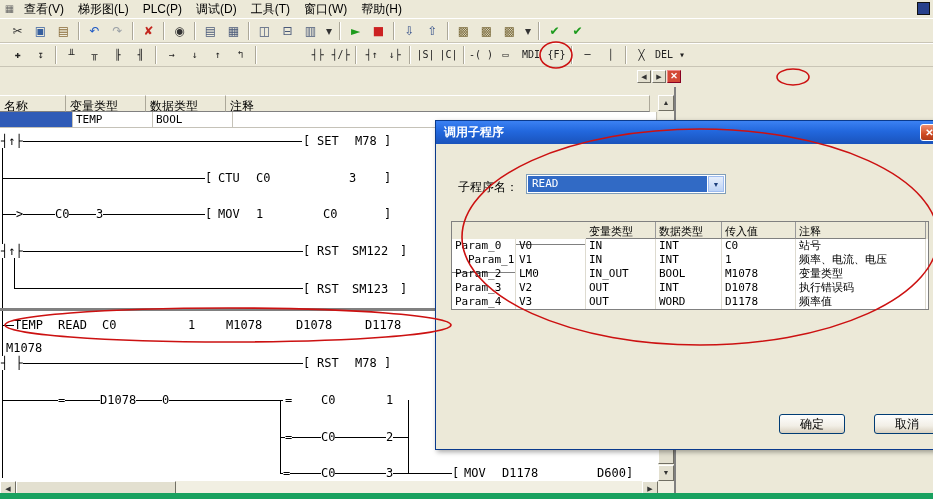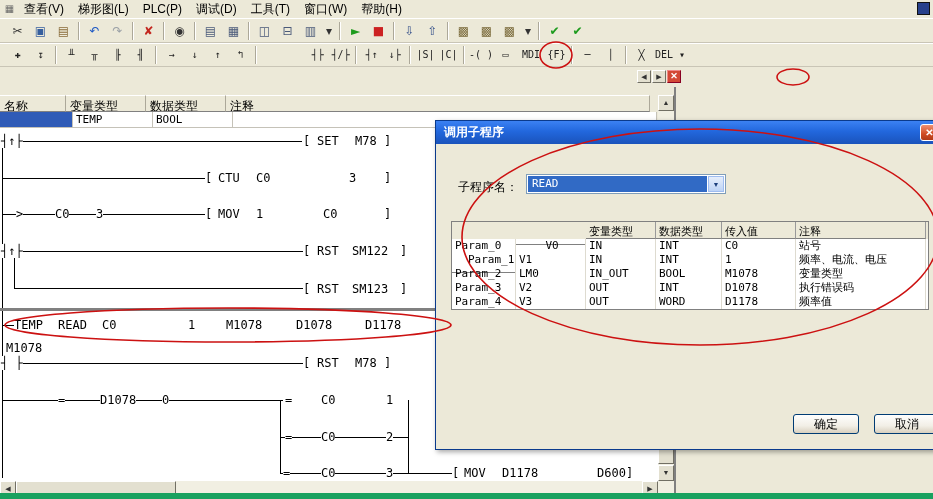--- a/index.html
+++ b/index.html
@@ -58,21 +58,21 @@
   .dlg-label { position:absolute; left:22px; top:58px; font-size:12px; color:#000; }
   .combo { position:absolute; left:90px; top:53px; width:200px; height:20px; background:#fff; border:1px solid #7f9db9; }
   .combo-value { position:absolute; left:1px; top:1px; right:18px; bottom:1px; background:#316ac5; color:#fff; font-family:"DejaVu Sans Mono",monospace; font-size:11px; line-height:16px; padding-left:4px; }
   .combo-btn { position:absolute; right:1px; top:1px; width:16px; height:16px; background:linear-gradient(180deg,#e6eefb,#bdd3f5); border:1px solid #9ebcf0; font-size:7px; color:#1c3f7c; text-align:center; line-height:13px; padding:0; }
   .dlg-table { position:absolute; left:15px; top:100px; width:478px; background:#fff; border:1px solid #808080; }
   .dt-head { display:flex; height:17px; background:#ece9d8; }
   .dt-hcell { border-right:1px solid #999; border-bottom:1px solid #808080; font-size:11px; padding:2px 0 0 3px; overflow:hidden; white-space:nowrap; }
   .dt-row { display:flex; height:14px; }
   .dt-cell { border-right:1px solid #dedbd0; font-family:"DejaVu Sans Mono","Liberation Sans",sans-serif; font-size:11px; line-height:13px; padding-left:3px; overflow:hidden; white-space:nowrap; color:#000; }
   .dlg-btn { position:absolute; width:66px; height:20px; border:1px solid #003c74; border-radius:3px; background:linear-gradient(180deg,#fefefe,#f2efe6 60%,#d8d0bf); font-size:12px; text-align:center; line-height:17px; padding:0; }
-  #btn-ok { left:357px; top:293px;font-family:Liberation Serif, serif; }
+  #btn-ok { left:343px; top:293px;font-family:Liberation Serif, serif; }
   #btn-cancel { left:438px; top:293px; }
 
   
   #annotations { position:absolute; left:0; top:0; width:933px; height:499px; z-index:60; pointer-events:none; }
   .ann { fill:none; stroke:#cc1111; stroke-width:1.6; }
 </style>
 </head>
 <body>
 
 <div id="screen">
@@ -285,21 +285,21 @@
           <div class="dt-hcell" style="width: 64px; margin-top: 48px;">变量名称</div>
           <div class="dt-hcell" style="width: 70px; margin-top: 20px;">变量地址</div>
           <div class="dt-hcell" style="width: 70px;">变量类型</div>
           <div class="dt-hcell" style="width: 66px;">数据类型</div>
           <div class="dt-hcell" style="width: 74px;">传入值</div>
           <div class="dt-hcell" style="width: 130px;">注释</div>
         </div>
       <div class="dt-body">
           <div class="dt-row">
             <div class="dt-cell" style="width: 64px;">Param_0</div>
-            <div class="dt-cell" style="width: 70px; text-align: center;">V0</div>
+            <div class="dt-cell" style="width: 70px;">V0</div>
             <div class="dt-cell" style="width: 70px;">IN</div>
             <div class="dt-cell" style="width: 66px;">INT</div>
             <div class="dt-cell" style="width: 74px;">C0</div>
             <div class="dt-cell" style="width: 130px;">站号</div>
           </div>
           <div class="dt-row">
             <div class="dt-cell" style="width: 64px; padding-left: 16px;">Param_1</div>
             <div class="dt-cell" style="width: 70px;">V1</div>
             <div class="dt-cell" style="width: 70px;">IN</div>
             <div class="dt-cell" style="width: 66px;">INT</div>

